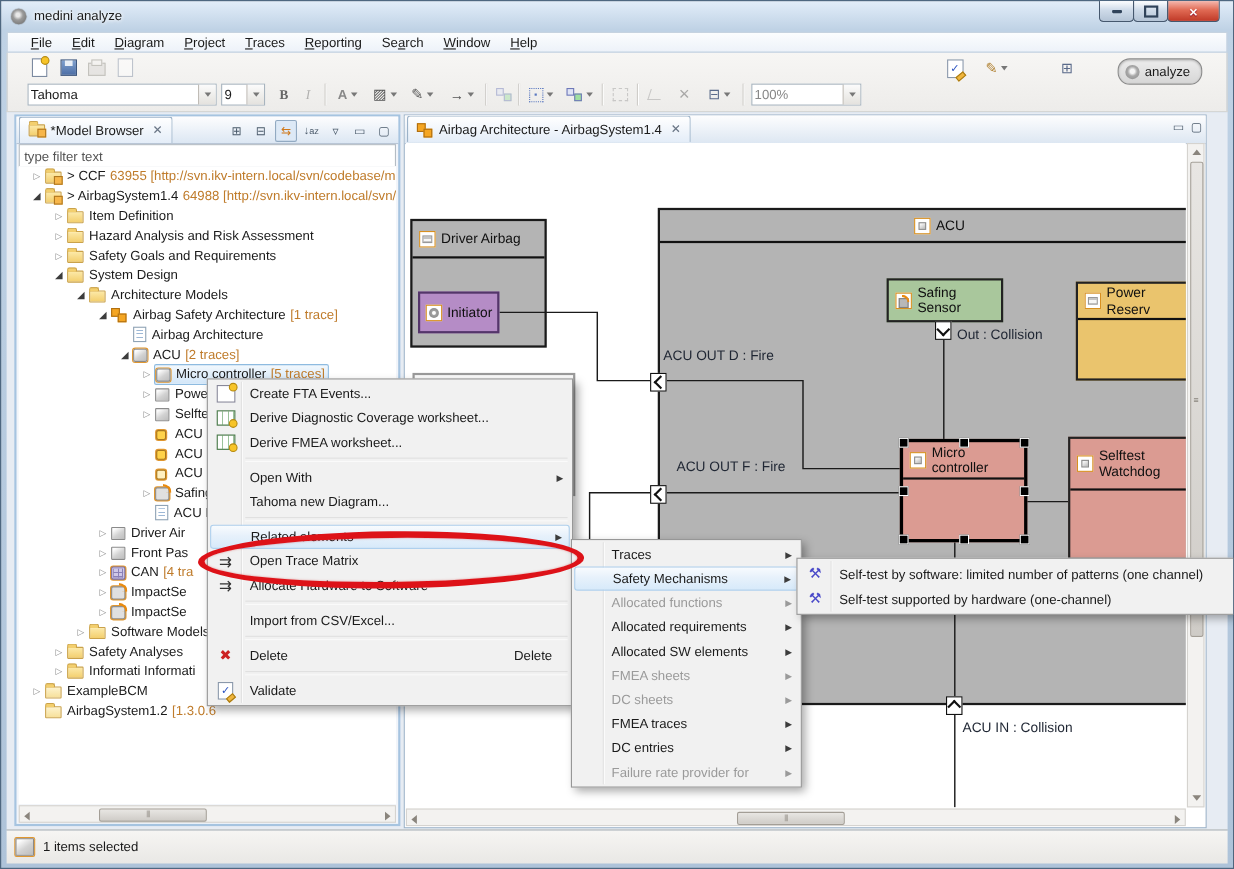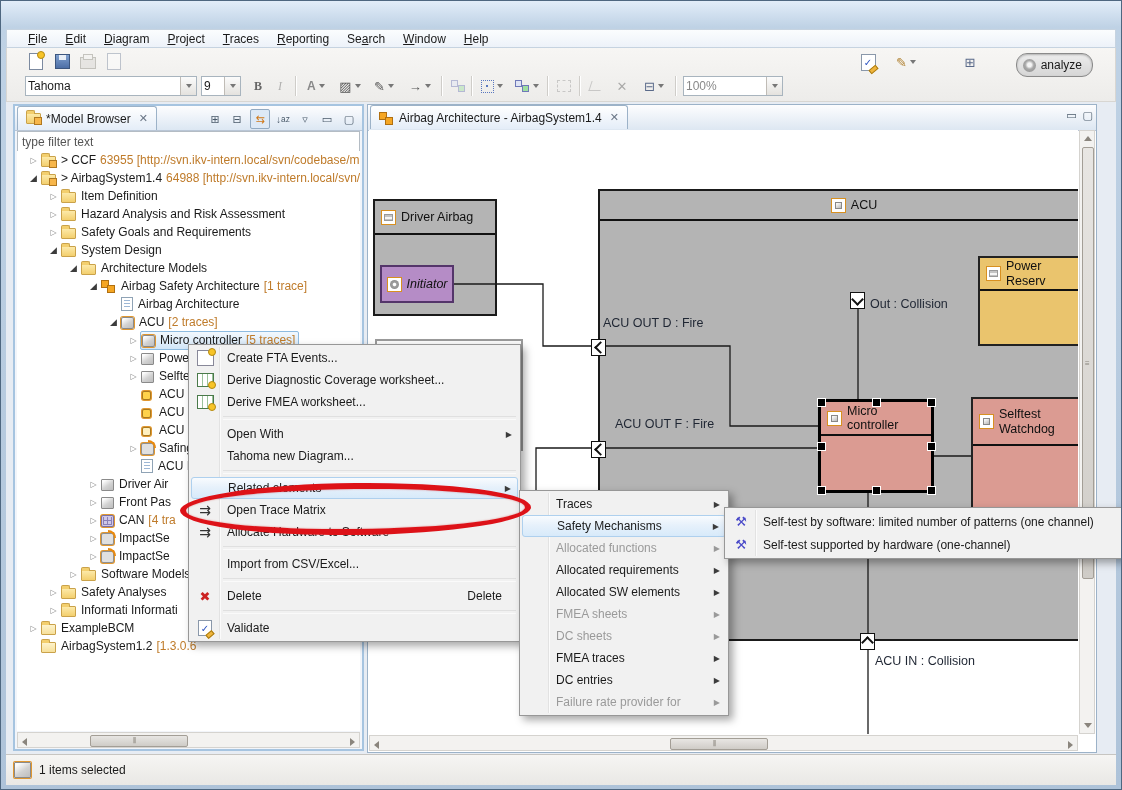--- a/index.html
+++ b/index.html
@@ -150,20 +150,35 @@
   
   #statusbar{position:absolute;left:5px;right:5px;bottom:4px;height:31px;background:linear-gradient(#f6f5f3,#e9e8e5);border-top:1px solid #c7c5c1;display:flex;align-items:center;padding-left:8px;gap:8px;box-sizing:border-box;}
   .cube16{width:15px;height:14px;background:linear-gradient(145deg,#fbfbfb 15%,#d2d2d2 55%,#bdbdbd);border:1px solid #8a8a8a;box-shadow:0 0 0 1px #e09730;border-radius:1px;}
   u{text-decoration:underline;}
 </style>
 </head>
 <body>
 
 <div id="window">
 
+  <div id="titlebar">
+    <span id="appicon"></span>
+    <span id="apptitle">medini analyze</span>
+    <div id="winbtns">
+      <div class="wbtn min">
+          <span class="glyph-min"></span>
+        </div>
+      <div class="wbtn max">
+          <span class="glyph-max"></span>
+        </div>
+      <div class="wbtn close">
+          <span class="glyph-close">×</span>
+        </div>
+    </div>
+  </div>
 
   <div id="menubar">
       <div id="menubar-items">
         <div class="mitem"><u>F</u>ile</div>
         <div class="mitem"><u>E</u>dit</div>
         <div class="mitem"><u>D</u>iagram</div>
         <div class="mitem"><u>P</u>roject</div>
         <div class="mitem"><u>T</u>races</div>
         <div class="mitem"><u>R</u>eporting</div>
         <div class="mitem">Se<u>a</u>rch</div>
@@ -516,23 +531,29 @@
             </div>
           </div>
           <div class="dblock" style="left: 6px; top: 209px; width: 148px; height: 112px; background: rgb(251, 251, 251); border-color: rgb(154, 154, 154);"></div>
           <div class="dblock" style="left: 229px; top: 59px; width: 512px; height: 452px; background: rgb(180, 180, 180); border-color: rgb(26, 26, 26);">
             <div class="dheader bordered dcenter" style="height: 30px;">
               <span class="dicon di-cube"></span>
               <span class="dlabeltxt">ACU</span>
             </div>
           </div>
           <div class="dblock front" style="left: 11px; top: 135px; width: 74px; height: 38px; background: rgb(181, 140, 198); border-color: rgb(84, 53, 106);">
-            <div class="dheader dcenter" style="height: 100%; font-style: italic;">
+            <div class="dheader dcenter" style="height: 100%;">
               <span class="dicon di-gear"></span>
               <span class="dlabeltxt">Initiator</span>
+            </div>
+          </div>
+          <div class="dblock front" style="left: 437px; top: 123px; width: 106px; height: 40px; background: rgb(169, 199, 156); border-color: rgb(34, 34, 34);">
+            <div class="dheader dcenter" style="height: 100%;">
+              <span class="dicon di-sensor"></span>
+              <span class="dlabeltxt">Safing Sensor</span>
             </div>
           </div>
           <div class="dblock front" style="left: 609px; top: 126px; width: 112px; height: 90px; background: rgb(234, 196, 109); border-color: rgb(34, 34, 34);">
             <div class="dheader bordered" style="height: 33px;">
               <span class="dicon di-stack"></span>
               <span class="dlabeltxt">Power Reserv</span>
             </div>
           </div>
           <div class="dblock front dsel" style="left: 449px; top: 269px; width: 116px; height: 94px; background: rgb(219, 155, 146); border-color: rgb(0, 0, 0);">
             <div class="dheader bordered" style="height: 34px;">

